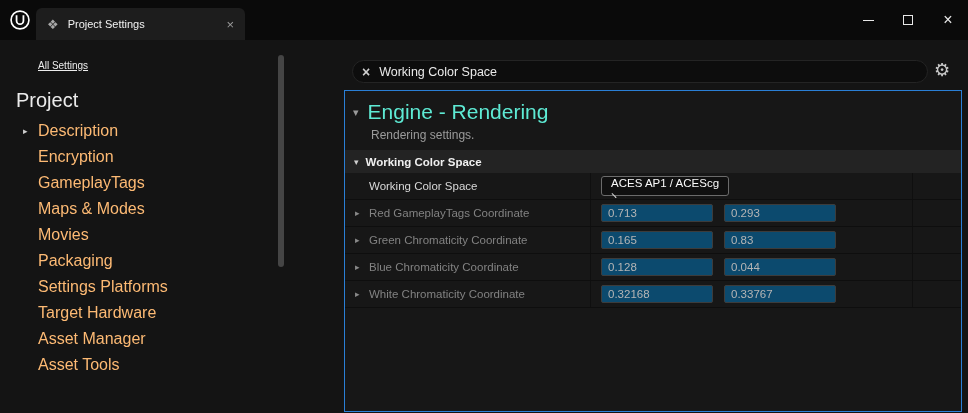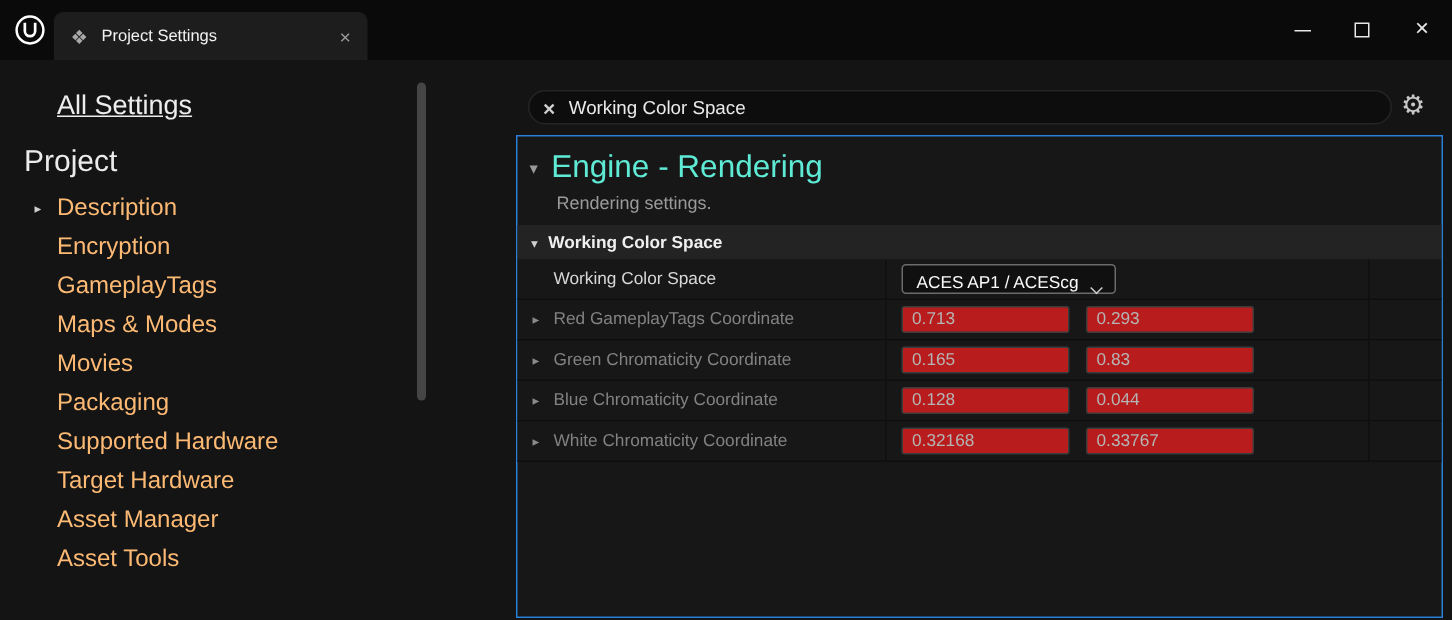--- a/index.html
+++ b/index.html
@@ -25,21 +25,21 @@
   .win-controls { position:absolute; right:0; top:0; height:40px; display:flex; }
   .win-btn { width:40px; height:40px; display:flex; align-items:center; justify-content:center; color:#e8e8e8; cursor:pointer; }
   .min-line { width:11px; height:1px; background:#e8e8e8; }
   .max-box { width:10px; height:10px; border:1px solid #e8e8e8; }
   .close-glyph { font-size:16px; line-height:1; }
 
   
   .sidebar { position:absolute; left:0; top:40px; width:344px; bottom:0; }
   .all-settings {
     display:inline-block; margin:20px 16px 0 38px;
-    font-size:18px; color:#ededed; text-decoration:underline; cursor:pointer;
+    font-size:10px; color:#ededed; text-decoration:underline; cursor:pointer;
   }
   .section-title { margin:16px 0 6px 16px; font-size:20px; font-weight:500; color:#ebebeb; }
   .nav-item { position:relative; margin-left:38px; height:26px; display:flex; align-items:center; cursor:pointer; }
   .nav-item .nav-label { font-size:16px; color:#fdba74; }
   .expand-arrow { position:absolute; left:-15px; color:#cfcfcf; font-size:9px; }
   .sidebar-scrollbar {
     position:absolute; left:278px; top:15px; width:6px; height:212px;
     background:#454545; border-radius:3px; cursor:pointer;
   }
 
@@ -83,32 +83,32 @@
   .row-arrow { position:absolute; left:10px; color:#8a8a8a; font-size:9px; cursor:pointer; }
   .row-label { font-size:11.5px; color:#828282; white-space:nowrap; }
   .settings-row.primary .row-label { color:#d8d8d8; }
   .value-cell {
     display:flex; align-items:center; gap:11px; height:100%;
     padding-left:10px; border-right:1px solid #0f0f0f;
   }
   .reset-cell { height:100%; }
 
   .dropdown {
-    display:inline-flex; align-items:flex-end; gap:9px; height:20px; padding:0 9px;
+    display:inline-flex; align-items:flex-start; gap:9px; height:20px; padding:0 9px;
     background:#101010; border:1px solid #6b6b6b; border-radius:3px;
-    font-size:11.5px; color:#fafafa; cursor:pointer; white-space:nowrap;
+    font-size:11.5px; color:#fafafa; cursor:pointer; white-space:nowrap;flex-direction:column;
   }
   .chevron-down {
     width:6px; height:6px; margin-top:-3px;
     border-right:1.5px solid #cfcfcf; border-bottom:1.5px solid #cfcfcf;
     transform:rotate(45deg);
   }
   .num-input {
     width:112px; height:18px; padding:0 6px;
-    background:#b91c1c; border:1px solid #3c3c3c; border-radius:2px;
+    background:#0c4a6e; border:1px solid #3c3c3c; border-radius:2px;
     color:#b5b5b5; font-size:11.5px; font-family:"Liberation Sans", sans-serif; outline:none;
   }
 </style>
 </head>
 <body>
 
 <div class="titlebar">
   <svg class="ue-logo" viewBox="0 0 32 32">
     <circle cx="16" cy="16" r="13" fill="none" stroke="#ffffff" stroke-width="2.4"></circle>
     <path d="M11 9 v8 a5 5 0 0 0 10 0 V9" fill="none" stroke="#ffffff" stroke-width="2.6"></path>
@@ -147,21 +147,21 @@
   <div class="nav-item">
     <span class="nav-label">Maps &amp; Modes</span>
   </div>
   <div class="nav-item">
     <span class="nav-label">Movies</span>
   </div>
   <div class="nav-item">
     <span class="nav-label">Packaging</span>
   </div>
   <div class="nav-item">
-    <span class="nav-label">Supported Hardware</span>
+    <span class="nav-label">Settings Platforms</span>
   </div>
   <div class="nav-item">
     <span class="nav-label">Target Hardware</span>
   </div>
 
 
   <div class="nav-item">
     <span class="nav-label">Asset Manager</span>
   </div>
   <div class="nav-item">

